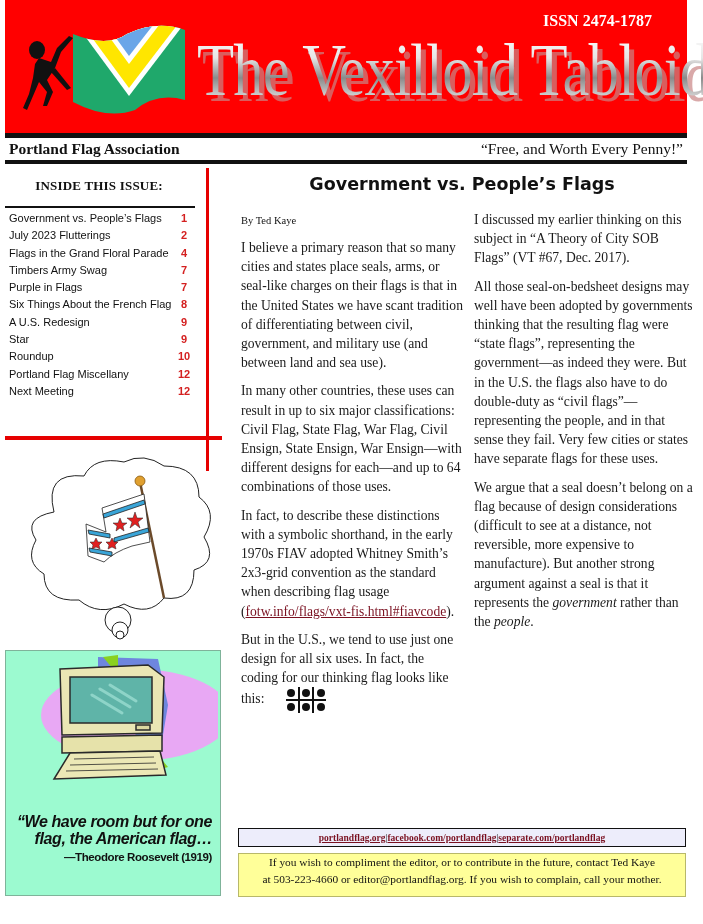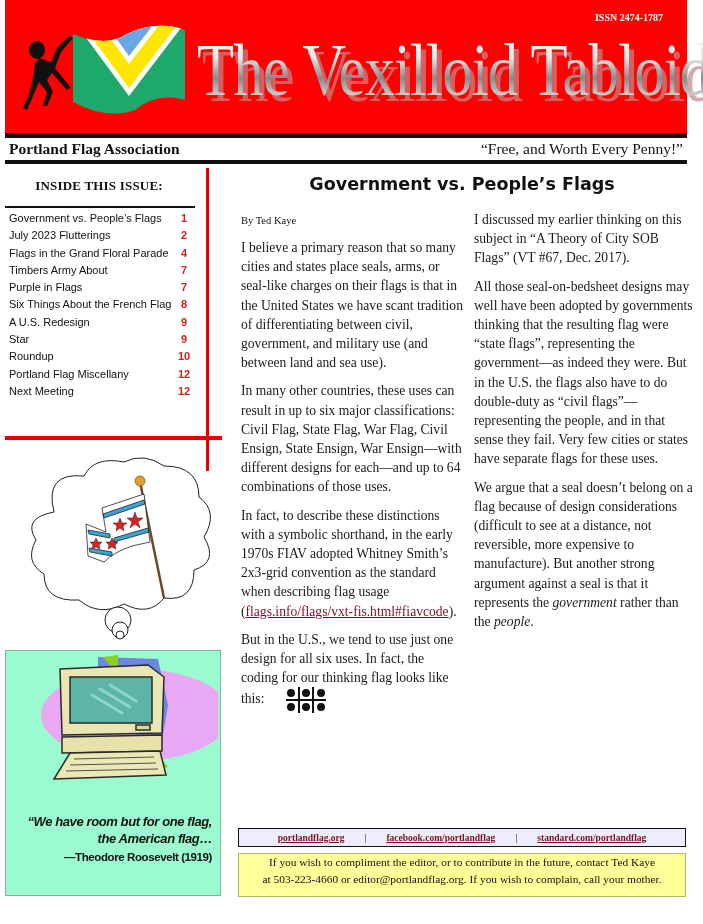--- a/index.html
+++ b/index.html
@@ -2,21 +2,21 @@
 <html><head>
   <meta charset="utf-8">
   <style>
     * { margin: 0; padding: 0; box-sizing: border-box; }
     html, body { width: 703px; height: 924px; background: #ffffff; overflow: hidden; }
     body { position: relative; font-family: "Liberation Serif", serif; color: #111; }
 
     
     .masthead { position: absolute; left: 5px; top: 0; width: 682px; height: 133px; background: #ff0000; }
     .masthead-bottom-rule { position: absolute; left: 5px; top: 133px; width: 682px; height: 5px; background: #111; }
-    .issn { position: absolute; right: 24px; top: 12px; font-family: "Liberation Serif", serif; font-weight: bold; font-size: 10px; color: #fff; }
+    .issn { position: absolute; right: 35px; top: 12px; font-family: "Liberation Serif", serif; font-weight: bold; font-size: 16px; color: #fff; }
     .logo { position: absolute; left: 12px; top: 20px; width: 170px; height: 100px; }
     .title { position: absolute; left: 192px; top: 30px; font-family: "Liberation Serif", serif; font-size: 74px; line-height: 80px; letter-spacing: -1px; transform: scaleX(0.82); transform-origin: left top; white-space: nowrap;
       background: linear-gradient(180deg, #ffffff 0%, #e6e6e6 35%, #8a8a8a 60%, #d8d8d8 85%, #ffffff 100%);
       -webkit-background-clip: text; background-clip: text; color: transparent;
       text-shadow: none; }
     .title-shadow { position: absolute; left: 197px; top: 36px; font-family: "Liberation Serif", serif; font-size: 74px; line-height: 80px; letter-spacing: -1px; transform: scaleX(0.82); transform-origin: left top; white-space: nowrap; color: #c98686; opacity: 0.7; }
 
     .subbar { position: absolute; left: 5px; top: 138px; width: 682px; height: 22px; display: flex; align-items: center; justify-content: space-between; padding: 0 4px; font-size: 15.5px; }
     .subbar-rule { position: absolute; left: 5px; top: 160px; width: 682px; height: 4px; background: #111; }
     .sub-left { font-weight: bold; }
@@ -29,36 +29,36 @@
     .toc-heading { position: absolute; left: 0; top: 178px; width: 198px; text-align: center; font-family: "Liberation Serif", serif; font-weight: bold; font-size: 13px; letter-spacing: 0.2px; }
     .toc-rule { position: absolute; left: 5px; top: 206px; width: 190px; height: 1.5px; background: #111; }
     .toc-list { position: absolute; left: 9px; top: 210px; width: 186px; list-style: none; }
     .toc-item { display: flex; justify-content: space-between; height: 17.3px; font-family: "Liberation Sans", sans-serif; font-size: 11px; line-height: 17px; color: #111; cursor: pointer; }
     .toc-item .pg { color: #d42020; font-weight: bold; width: 18px; text-align: center; margin-right: 2px; }
 
     .thought { position: absolute; left: 14px; top: 452px; width: 200px; height: 200px; }
 
     .quote-box { position: absolute; left: 5px; top: 650px; width: 216px; height: 246px; background: #9cfad0; border: 1px solid #7fb39a; }
     .computer { position: absolute; left: 12px; top: 4px; width: 200px; height: 130px; }
-    .quote-text { position: absolute; right: 8px; top: 162px; width: 205px; text-align: right; font-family: "Liberation Sans", sans-serif; font-weight: bold; font-style: italic; font-size: 13px; line-height: 17px; letter-spacing: -0.4px; color: #111; }
+    .quote-text { position: absolute; right: 8px; top: 162px; width: 205px; text-align: right; font-family: "Liberation Sans", sans-serif; font-weight: bold; font-style: italic; font-size: 16px; line-height: 17px; letter-spacing: -0.4px; color: #111; }
     .quote-attr { position: absolute; right: 8px; top: 200px; text-align: center; font-family: "Liberation Sans", sans-serif; font-weight: bold; font-size: 11.5px; letter-spacing: -0.4px; color: #111; }
 
     
     .article-title { position: absolute; left: 232px; top: 174px; width: 460px; text-align: center; font-family: "DejaVu Sans", sans-serif; font-weight: bold; font-size: 17.5px; color: #111; }
     .byline { position: absolute; left: 241px; top: 215px; font-size: 10.5px; }
     .col { position: absolute; font-size: 13.6px; line-height: 19.2px; color: #1a1a1a; }
     .col p { margin-bottom: 9px; }
     .col-left { left: 241px; top: 238px; width: 222px; }
     .col-right { left: 474px; top: 210px; width: 220px; }
     .link { color: #7a1020; text-decoration: underline; cursor: pointer; }
     .grid-icon { display: inline-block; vertical-align: middle; margin-left: 20px; width: 44px; height: 26px; }
     .it { font-style: italic; }
 
     
-    .links-bar { position: absolute; left: 238px; top: 828px; width: 448px; height: 19px; background: #ededfb; border: 1.5px solid #111; display: flex; justify-content: center; align-items: center; gap: 20px; font-size: 9.5px; font-weight: bold; }
+    .links-bar { position: absolute; left: 238px; top: 828px; width: 448px; height: 19px; background: #ededfb; border: 1.5px solid #111; display: flex; justify-content: center; align-items: center; gap: 0; font-size: 9.5px; font-weight: bold; }
     .links-bar .sep { color: #111; font-weight: normal; }
     .contact-box { position: absolute; left: 238px; top: 853px; width: 448px; height: 44px; background: #ffff99; border: 1px solid #b8b86a; text-align: center; font-size: 11.4px; line-height: 17px; color: #111; }
   </style>
 </head>
 <body>
 
 <div class="masthead">
   <svg class="logo" viewBox="0 0 170 100">
 
     <g fill="#111">
@@ -100,21 +100,21 @@
     </li>
   <li class="toc-item">
       <span>July 2023 Flutterings</span>
       <span class="pg">2</span>
     </li>
   <li class="toc-item">
       <span>Flags in the Grand Floral Parade</span>
       <span class="pg">4</span>
     </li>
   <li class="toc-item">
-      <span>Timbers Army About</span>
+      <span>Timbers Army Swag</span>
       <span class="pg">7</span>
     </li>
   <li class="toc-item">
       <span>Purple in Flags</span>
       <span class="pg">7</span>
     </li>
   <li class="toc-item">
       <span>Six Things About the French Flag</span>
       <span class="pg">8</span>
     </li>
@@ -195,21 +195,21 @@
   <div class="quote-text">“We have room but for one flag, the American flag…</div>
   <div class="quote-attr">—Theodore Roosevelt (1919)</div>
 </div>
 
 <h1 class="article-title">Government vs. People’s Flags</h1>
 <div class="byline">By Ted Kaye</div>
 
 <div class="col col-left">
   <p>I believe a primary reason that so many cities and states place seals, arms, or seal-like charges on their flags is that in the United States we have scant tradition of differentiating between civil, government, and military use (and between land and sea use).</p>
   <p>In many other countries, these uses can result in up to six major classifications:  Civil Flag, State Flag, War Flag, Civil Ensign, State Ensign, War Ensign—with different designs for each—and up to 64 combinations of those uses.</p>
-  <p><span>In fact, to describe these distinctions with a symbolic shorthand,  in the early 1970s FIAV adopted Whitney Smith’s 2x3-grid convention as the standard when describing flag usage (</span><span class="link">flags.info/flags/vxt-fis.html#fiavcode</span><span>).</span></p>
+  <p><span>In fact, to describe these distinctions with a symbolic shorthand,  in the early 1970s FIAV adopted Whitney Smith’s 2x3-grid convention as the standard when describing flag usage (</span><span class="link">fotw.info/flags/vxt-fis.html#fiavcode</span><span>).</span></p>
   <p><span>But in the U.S., we tend to use just one design for all six uses.  In fact, the coding for our thinking flag looks like this:</span><svg class="grid-icon" viewBox="0 0 44 26">
       <g fill="#111">
         <rect x="2" y="12" width="40" height="2"></rect>
         <rect x="14" y="0" width="2" height="26"></rect>
         <rect x="28" y="0" width="2" height="26"></rect>
         <circle cx="7" cy="6" r="4"></circle>
           <circle cx="22" cy="6" r="4"></circle>
           <circle cx="37" cy="6" r="4"></circle>
         <circle cx="7" cy="20" r="4"></circle>
           <circle cx="22" cy="20" r="4"></circle>
@@ -222,18 +222,18 @@
   <p>I discussed my earlier thinking on this subject in  “A Theory of City SOB Flags” (VT #67, Dec. 2017).</p>
   <p>All those seal-on-bedsheet designs may well have been adopted by governments thinking that the resulting flag were “state flags”, representing the government—as indeed they were.  But in the U.S. the flags also have to do double-duty as “civil flags”—representing the people, and in that sense they fail.  Very few cities or states have separate flags for these uses.</p>
   <p><span>We argue that a seal doesn’t belong on a flag because of design considerations (difficult to see at a distance, not reversible, more expensive to manufacture).  But another strong argument against a seal is that it represents the </span><span class="it">government</span><span> rather than the </span><span class="it">people</span><span>.</span></p>
 </div>
 
 <div class="links-bar">
   <span class="link">portlandflag.org</span>
   <span class="sep">|</span>
   <span class="link">facebook.com/portlandflag</span>
   <span class="sep">|</span>
-  <span class="link">standard.com/portlandflag</span>
+  <span class="link">separate.com/portlandflag</span>
 </div>
 <div class="contact-box">
   <div>If you wish to compliment the editor, or to contribute in the future, contact Ted Kaye</div>
   <div>at 503-223-4660 or editor@portlandflag.org.  If you wish to complain, call your mother.</div>
 </div>
 
 </body></html>

